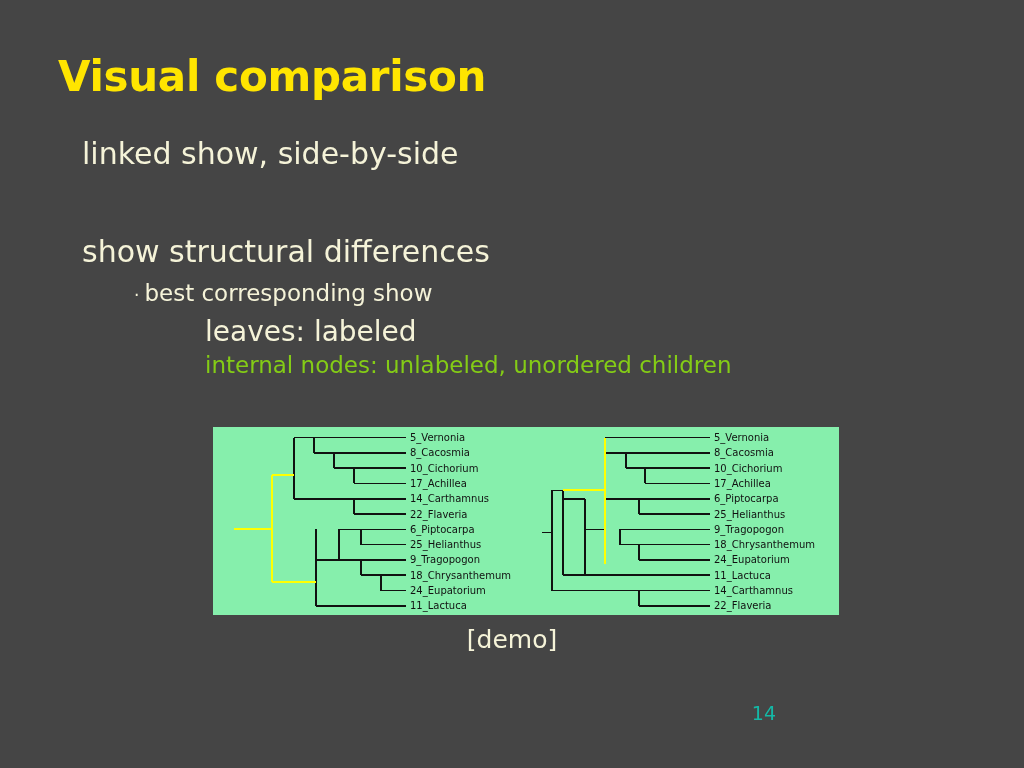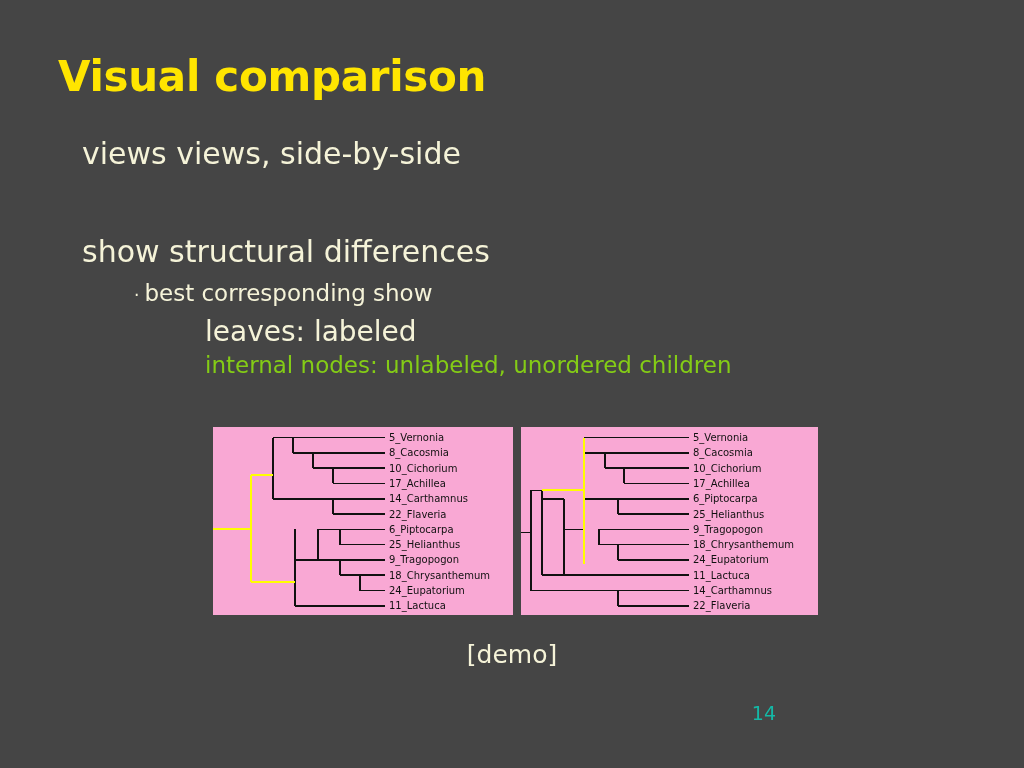--- a/index.html
+++ b/index.html
@@ -76,50 +76,50 @@
     white-space: nowrap;
   }
   .demo {
     position: absolute;
     left: 0;
     top: 625px;
     width: 1024px;
     text-align: center;
     font-size: 25px;
     color: #f5f3d8;
-    margin-top: 15px;
   }
   .pagenum {
     position: absolute;
     right: 44px;
     top: 702px;
     font-size: 19px;
     color: #14b8a6;
   }
   .panel {
     position: absolute;
-    background: #f9a8d4;
+    background: #86efac;
+    padding-left: 21px;
   }
   #panel-left  { left: 213px; top: 427px; width: 300px; height: 188px; }
   #panel-right { left: 521px; top: 427px; width: 297px; height: 188px; }
   .panel svg { display: block; }
   .leaf-label {
     font-family: "DejaVu Sans", sans-serif;
     font-size: 10px;
     fill: #111111;
   }
 </style>
 </head>
 <body>
 
 <div id="slide">
 
   <div class="title">Visual comparison</div>
 
-  <div class="line1">views views, side-by-side</div>
+  <div class="line1">linked show, side-by-side</div>
   <div class="line2">show structural differences</div>
 
   <div class="bullet1">
     <span class="dot">·</span><span>best corresponding show</span>
   </div>
   <div class="sub1">leaves: labeled</div>
   <div class="sub2">internal nodes: unlabeled, unordered children</div>
 
   <div class="panel" id="panel-left">
     <svg id="svg-left" width="300" height="188" viewBox="0 0 300 188">

